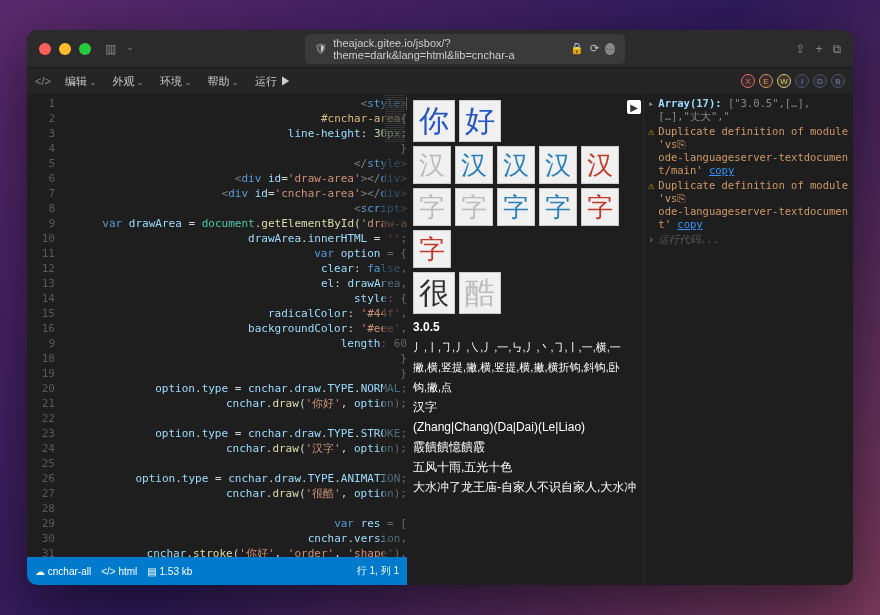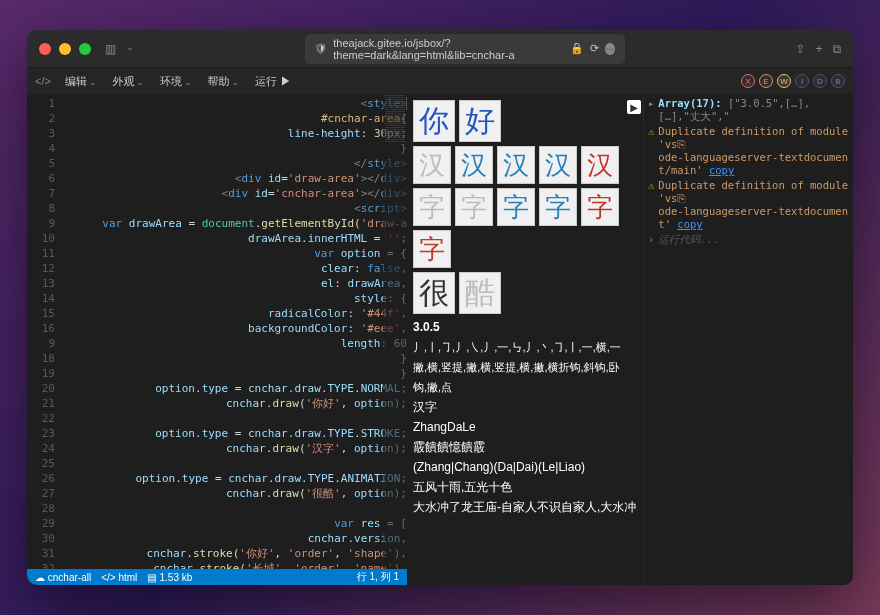--- a/index.html
+++ b/index.html
@@ -71,21 +71,21 @@
   .t-prop { color:#9cdcfe; }
   .t-num { color:#b5cea8; }
   .t-kw { color:#569cd6; }
   .t-var { color:#9cdcfe; }
   .t-fn { color:#dcdcaa; }
   .t-obj { color:#4ec9b0; }
   .cursor { border-right:1px solid #aeafad; margin-left:-1px; }
   .minimap { position:absolute; right:0; top:0; width:24px; height:100%; background:#1e1e1e; opacity:.6; }
   .minimap div { background:#444; height:1px; margin:1px 2px; }
 
-  .statusbar { height:16px; background:#007acc; color:#fff; font-size:10px; display:flex; align-items:center; padding:0 8px; gap:10px; }
+  .statusbar { height:28px; background:#007acc; color:#fff; font-size:10px; display:flex; align-items:center; padding:0 8px; gap:10px; }
   .statusbar .sp { margin-left:auto; }
 
   .preview-pane { flex:1; background:#1e1e1e; display:flex; }
   .preview-left { flex:1; background:#1e1e1e; padding:6px; overflow:hidden; color:#ddd; position:relative; }
   .preview-toggle { position:absolute; top:6px; right:2px; width:14px; height:14px; background:#fff; color:#333; border-radius:2px; font-size:10px; display:flex; align-items:center; justify-content:center; }
   .char-row { display:flex; gap:4px; margin-bottom:4px; }
   .char-box { width:38px; height:38px; background:#f0f0f0; border:1px solid #ccc; display:flex; align-items:center; justify-content:center; font-size:26px; font-family: "KaiTi","STKaiti",serif; color:#333; position:relative; }
   .char-box.big { width:42px; height:42px; font-size:30px; }
   .char-box.red { color:#c0392b; }
   .char-box.blue { color:#2980b9; }
@@ -255,23 +255,22 @@
         <div class="char-row">
           <div class="char-box big" style="color:#333;">很</div>
           <div class="char-box big faded">酷</div>
         </div>
         <div class="ptext b">3.0.5</div>
         <div class="ptext small">丿,丨,㇆,丿,㇏,丿,一,㇉,丿,丶,㇆,丨,一,横,一</div>
         <div class="ptext small">撇,横,竖提,撇,横,竖提,横,撇,横折钩,斜钩,卧</div>
         <div class="ptext small">钩,撇,点</div>
         <div id="preview-lines">
             <div class="ptext">汉字</div>
-            <div class="ptext">ZhangDaLe</div>
+            <div class="ptext">(Zhang|Chang)(Da|Dai)(Le|Liao)</div>
             <div class="ptext">霰饋饋憶饋霰</div>
-            <div class="ptext">(Zhang|Chang)(Da|Dai)(Le|Liao)</div>
             <div class="ptext">五风十雨,五光十色</div>
             <div class="ptext">大水冲了龙王庙-自家人不识自家人,大水冲</div>
           </div>
       </div>
 
       <div class="console-pane">
         <div class="con-line">
           <span class="con-arrow">▸</span>
           <span><span class="con-arr">Array(17):</span> <span class="con-idx">["3.0.5",[…],[…],"丈大","</span></span>
         </div>

